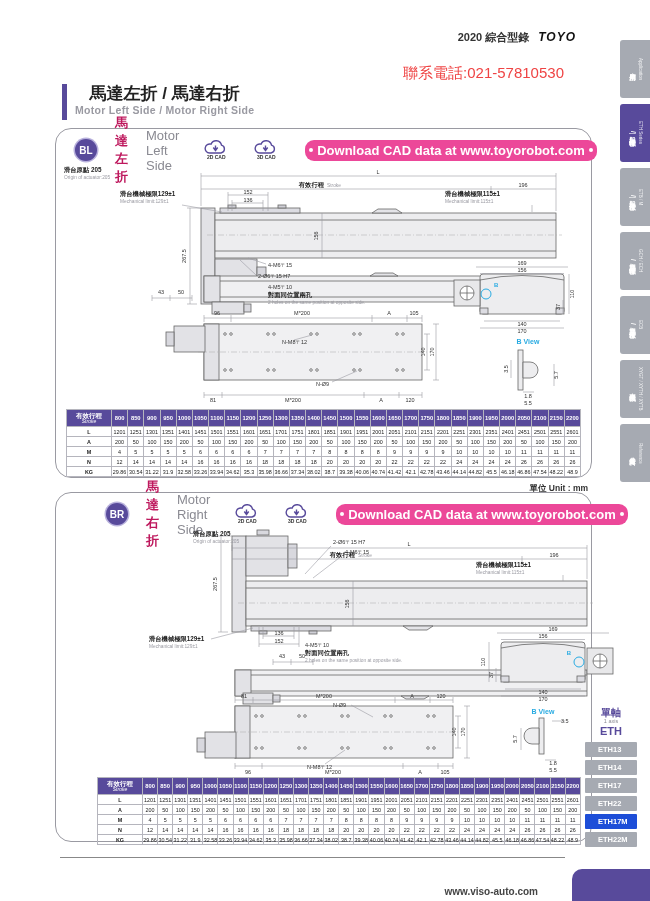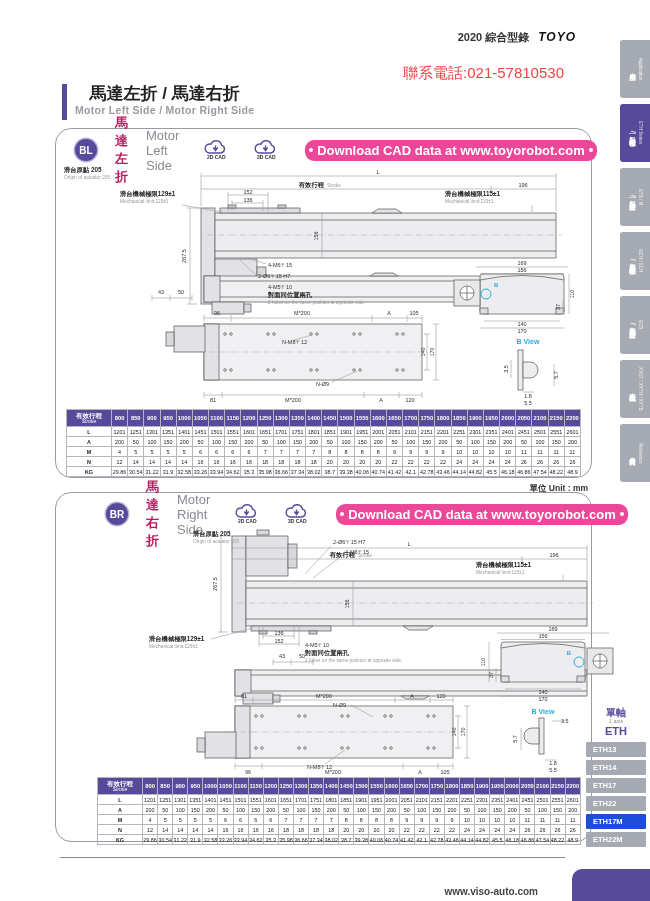--- a/index.html
+++ b/index.html
@@ -47,25 +47,25 @@
 
   .spec-table{width:calc(100% - 10px);margin:3px 5px 0 5px;border-collapse:collapse;table-layout:fixed;}
   .spec-table th,.spec-table td{border:.5px solid #b5b5bd;text-align:center;padding:0;white-space:nowrap;overflow:hidden;}
   .spec-table thead th{background:#584a9b;color:#fff;font-size:5.8px;height:16px;font-weight:bold;}
   .spec-table thead th.stroke-hd{width:44px;}
   .stroke-hd .zh2{font-size:6.5px;font-weight:bold;line-height:1.1;}
   .stroke-hd .en2{font-size:5px;font-style:italic;font-weight:normal;line-height:1;}
   .spec-table tbody td{font-size:5.4px;color:#222;height:9px;}
   .spec-table tbody td.rowlbl{font-weight:bold;}
 
-  .eth-nav{position:absolute;right:4px;top:708px;width:60px;text-align:center;}
+  .eth-nav{position:absolute;right:13px;top:708px;width:52px;text-align:center;}
   .eth-zh{font-size:10px;font-weight:bold;color:#584a9b;line-height:1;}
   .eth-1axis{font-size:5.5px;color:#8a8a92;line-height:1.2;}
   .eth-series{font-size:11px;font-weight:bold;color:#584a9b;margin-bottom:4px;line-height:1.2;}
-  .eth-item{background:#a6aab2;color:#fff;font-size:7.5px;font-weight:bold;text-align:left;padding:3px 0 3px 7px;margin-bottom:3px;border-radius:1px;cursor:pointer;}
+  .eth-item{background:#a6aab2;color:#fff;font-size:7.5px;font-weight:bold;text-align:left;padding:3px 0 3px 13px;margin-bottom:3px;border-radius:1px;cursor:pointer;}
   .eth-item.active{background:#1d4ed8;}
 
   .footer-line{position:absolute;left:60px;top:857px;width:505px;border-top:1px solid #888;}
   .website{position:absolute;top:862px;right:112px;font-size:10px;font-weight:bold;color:#444;margin-top:24px;}
   .corner-tab{position:absolute;right:0;bottom:0;width:78px;height:32px;background:#584a9b;border-radius:10px 0 0 0;}
 </style>
 </head>
 <body>
 
 <div class="page">

